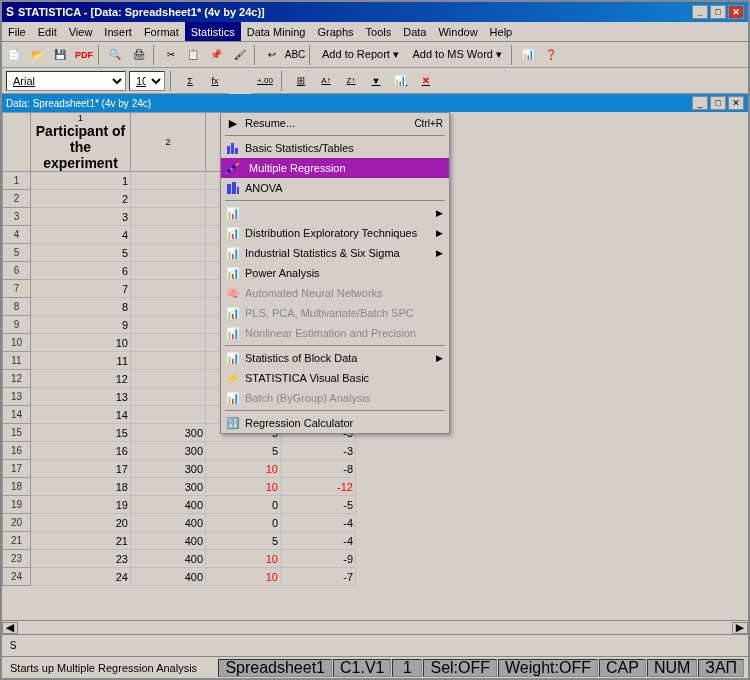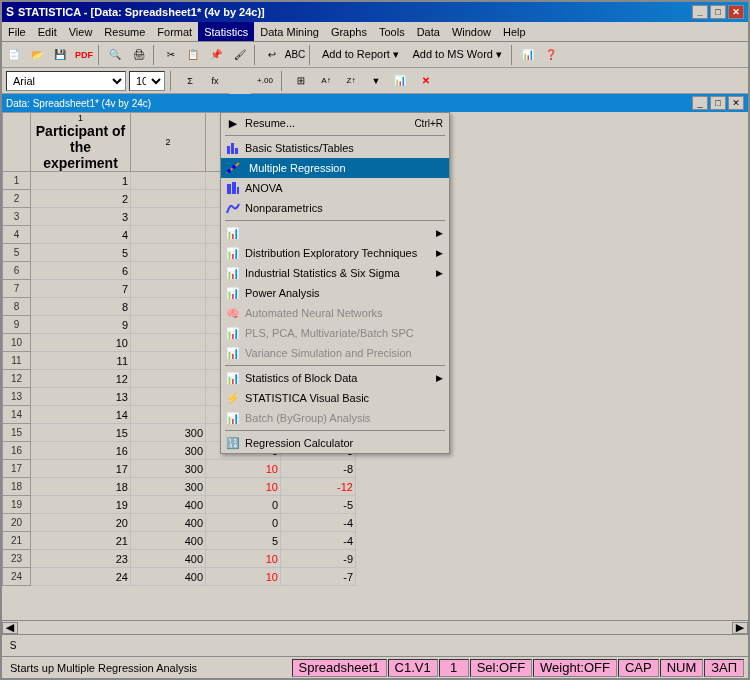--- a/index.html
+++ b/index.html
@@ -67,20 +67,21 @@
     
     
     .font-bar {
       background: #d4d0c8;
       height: 26px;
       display: flex;
       align-items: center;
       border-bottom: 1px solid #999;
       padding: 0 4px;
       gap: 3px;
+      text-decoration: underline;
     }
     .font-select {
       width: 120px; height: 20px;
       border: 1px inset #888;
       background: white;
       font-size: 11px;
       padding: 0 2px;
     }
     .font-size-select {
       width: 36px; height: 20px;
@@ -136,21 +137,21 @@
       font-size: 11px;
     }
     .dm-item {
       display: flex;
       align-items: center;
       height: 20px;
       padding: 0 6px 0 24px;
       cursor: pointer;
       position: relative;
     }
-    .dm-item.highlighted { background: #0369a1; color: white; padding-left: 28px; }
+    .dm-item.highlighted { background: #a21caf; color: white; padding-left: 28px; }
     .dm-item.disabled { color: #888; cursor: default; }
     .dm-separator { height: 1px; background: #888; margin: 2px 4px; }
     .dm-item .icon-placeholder {
       position: absolute;
       left: 4px;
       width: 16px;
       height: 16px;
       display: flex; align-items: center; justify-content: center;
     }
     .dm-item .shortcut {
@@ -165,22 +166,22 @@
     .status-panels {
       display: flex;
       gap: 1px;
     }
     .status-panel {
       border: 1px inset #888;
       padding: 8px 6px;
       height: 18px;
       display: flex;
       align-items: center;
-      font-size: 13px;
-      background: #f9a8d4;
+      font-size: 16px;
+      background: #a3a3a3;
       min-width: 30px;
       justify-content: center;
     }
     
     
     .bottom-toolbar {
       background: #d4d0c8;
       height: 22px;
       display: flex;
       align-items: center;
@@ -239,21 +240,21 @@
       <div class="title-btn">_</div>
       <div class="title-btn">□</div>
       <div class="title-btn" style="background:#c0392b;color:white;">✕</div>
     </div>
   </div>
 
   <div class="menu-bar">
     <div class="menu-item">File</div>
     <div class="menu-item">Edit</div>
     <div class="menu-item">View</div>
-    <div class="menu-item">Resume</div>
+    <div class="menu-item">Insert</div>
     <div class="menu-item">Format</div>
     <div class="menu-item active">Statistics</div>
     <div class="menu-item">Data Mining</div>
     <div class="menu-item">Graphs</div>
     <div class="menu-item">Tools</div>
     <div class="menu-item">Data</div>
     <div class="menu-item">Window</div>
     <div class="menu-item">Help</div>
   </div>
 
@@ -546,28 +547,20 @@
         <div class="dm-item">
           <span class="icon-placeholder">
             <svg width="14" height="14" viewBox="0 0 14 14">
                 <rect x="1" y="3" width="4" height="10" fill="#4040ff"></rect>
                 <rect x="6" y="1" width="4" height="12" fill="#4040ff"></rect>
                 <rect x="11" y="6" width="2" height="7" fill="#4040ff"></rect>
               </svg>
           </span>
           <span>ANOVA</span>
         </div>
-        <div class="dm-item">
-          <span class="icon-placeholder">
-            <svg width="14" height="14" viewBox="0 0 14 14">
-                <path d="M1 12 Q4 2 7 6 Q10 10 13 3" fill="none" stroke="#4040ff" stroke-width="2"></path>
-              </svg>
-          </span>
-          <span>Nonparametrics</span>
-        </div>
         <div class="dm-separator"></div>
         <div class="dm-item">
           <span class="icon-placeholder">📊</span>
           <span class="arrow">▶</span>
         </div>
         <div class="dm-item">
           <span class="icon-placeholder">📊</span>
           <span>Distribution Exploratory Techniques</span>
           <span class="arrow">▶</span>
         </div>
@@ -583,21 +576,21 @@
         <div class="dm-item disabled">
           <span class="icon-placeholder">🧠</span>
           <span>Automated Neural Networks</span>
         </div>
         <div class="dm-item disabled">
           <span class="icon-placeholder">📊</span>
           <span>PLS, PCA, Multivariate/Batch SPC</span>
         </div>
         <div class="dm-item disabled">
           <span class="icon-placeholder">📊</span>
-          <span>Variance Simulation and Precision</span>
+          <span>Nonlinear Estimation and Precision</span>
         </div>
         <div class="dm-separator"></div>
         <div class="dm-item">
           <span class="icon-placeholder">📊</span>
           <span>Statistics of Block Data</span>
           <span class="arrow">▶</span>
         </div>
         <div class="dm-item">
           <span class="icon-placeholder">⚡</span>
           <span>STATISTICA Visual Basic</span>

